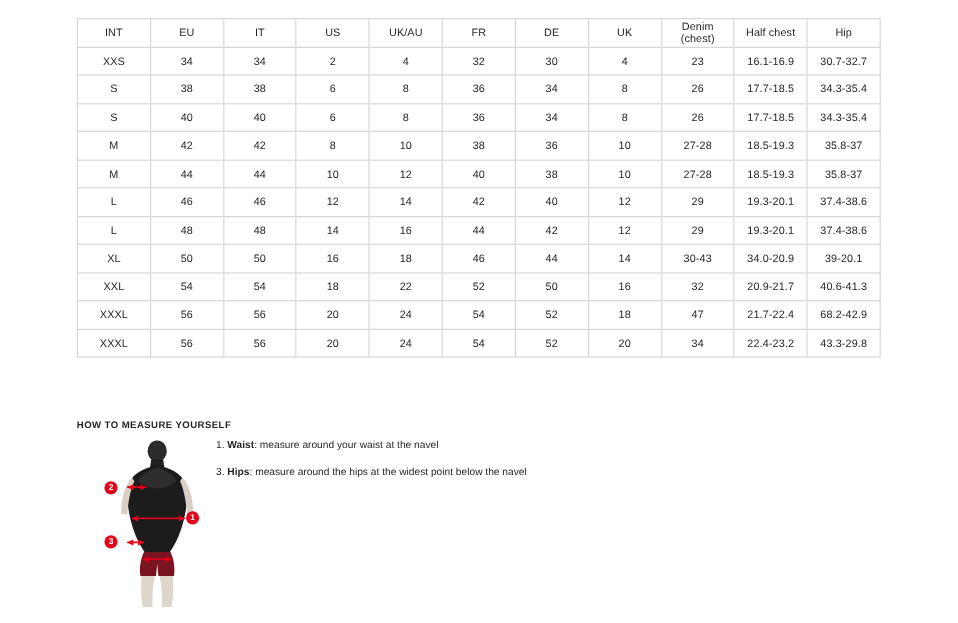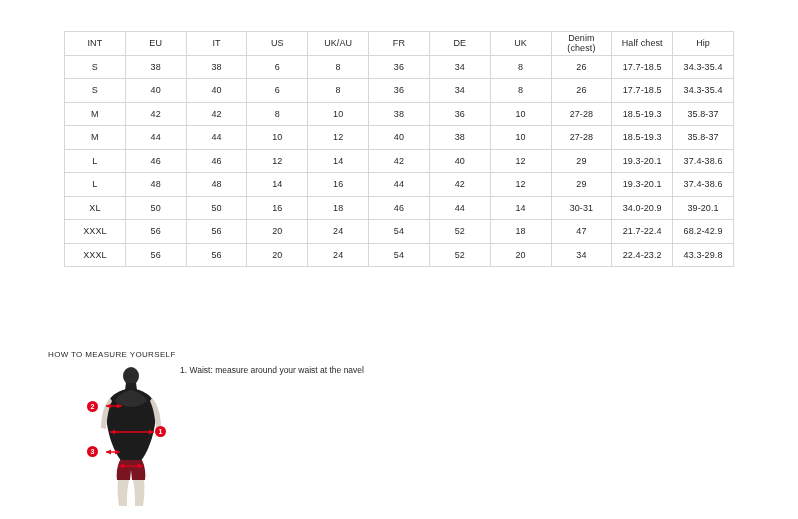--- a/index.html
+++ b/index.html
@@ -17,21 +17,21 @@
   .page {
     position: relative;
     width: 798px;
     height: 519px;
   }
 
   
   .table-wrap {
     position: absolute;
     left: 64px;
-    top: 31px;
+    top: 15px;
     width: 670px;
   }
   table.size-table {
     border-collapse: collapse;
     width: 670px;
     table-layout: fixed;
   }
   table.size-table td,
   table.size-table th {
     border: 1px solid #d7d7d7;
@@ -45,42 +45,42 @@
     letter-spacing: 0.1px;
   }
   table.size-table thead th {
     font-size: 9px;
     font-weight: normal;
   }
 
   
   .howto-title {
     position: absolute;
-    left: 48px;
+    left: 64px;
     top: 350px;
     font-size: 8px;
-    font-weight: normal;
+    font-weight: bold;
     letter-spacing: 0.35px;
     color: #231f20;
   }
   .howto-list {
     position: absolute;
     left: 180px;
     top: 365px;
     width: 420px;
   }
   .howto-item {
     font-size: 8.5px;
     line-height: 11px;
     color: #231f20;
     margin-bottom: 12px;
     white-space: nowrap;
   }
   .howto-item b {
-    font-weight: normal;
+    font-weight: bold;
   }
 
   
   .figure {
     position: absolute;
     left: 86px;
     top: 366px;
     width: 90px;
     height: 140px;
   }
@@ -120,20 +120,33 @@
             <th>FR</th>
             <th>DE</th>
             <th>UK</th>
             <th>Denim (chest)</th>
             <th>Half chest</th>
             <th>Hip</th>
           </tr>
       </thead>
       <tbody>
           <tr>
+            <td>XXS</td>
+            <td>34</td>
+            <td>34</td>
+            <td>2</td>
+            <td>4</td>
+            <td>32</td>
+            <td>30</td>
+            <td>4</td>
+            <td>23</td>
+            <td>16.1-16.9</td>
+            <td>30.7-32.7</td>
+          </tr>
+          <tr>
             <td>S</td>
             <td>38</td>
             <td>38</td>
             <td>6</td>
             <td>8</td>
             <td>36</td>
             <td>34</td>
             <td>8</td>
             <td>26</td>
             <td>17.7-18.5</td>
@@ -206,23 +219,36 @@
           </tr>
           <tr>
             <td>XL</td>
             <td>50</td>
             <td>50</td>
             <td>16</td>
             <td>18</td>
             <td>46</td>
             <td>44</td>
             <td>14</td>
-            <td>30-31</td>
+            <td>30-43</td>
             <td>34.0-20.9</td>
             <td>39-20.1</td>
+          </tr>
+          <tr>
+            <td>XXL</td>
+            <td>54</td>
+            <td>54</td>
+            <td>18</td>
+            <td>22</td>
+            <td>52</td>
+            <td>50</td>
+            <td>16</td>
+            <td>32</td>
+            <td>20.9-21.7</td>
+            <td>40.6-41.3</td>
           </tr>
           <tr>
             <td>XXXL</td>
             <td>56</td>
             <td>56</td>
             <td>20</td>
             <td>24</td>
             <td>54</td>
             <td>52</td>
             <td>18</td>
@@ -283,15 +309,16 @@
       <polygon points="33,100 38,97.5 38,102.5" fill="#e2001a"></polygon>
       <polygon points="57,100 52,97.5 52,102.5" fill="#e2001a"></polygon>
     </svg>
     <div class="marker m1">1</div>
     <div class="marker m2">2</div>
     <div class="marker m3">3</div>
   </div>
 
   <div class="howto-list">
       <div class="howto-item"><span>1.</span> <b>Waist</b><span>: measure around your waist at the navel</span></div>
+      <div class="howto-item"><span>3.</span> <b>Hips</b><span>: measure around the hips at the widest point below the navel</span></div>
     </div>
 
 </div>
 
 </body></html>

